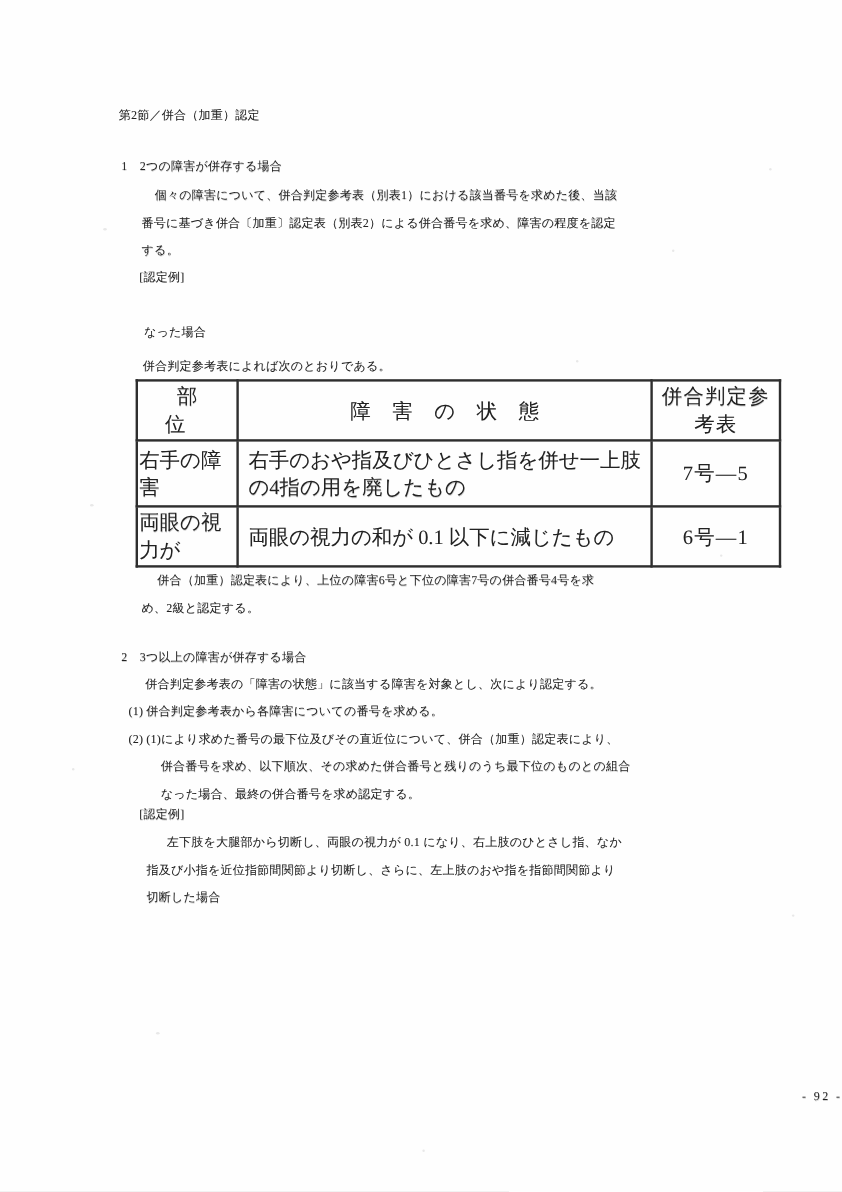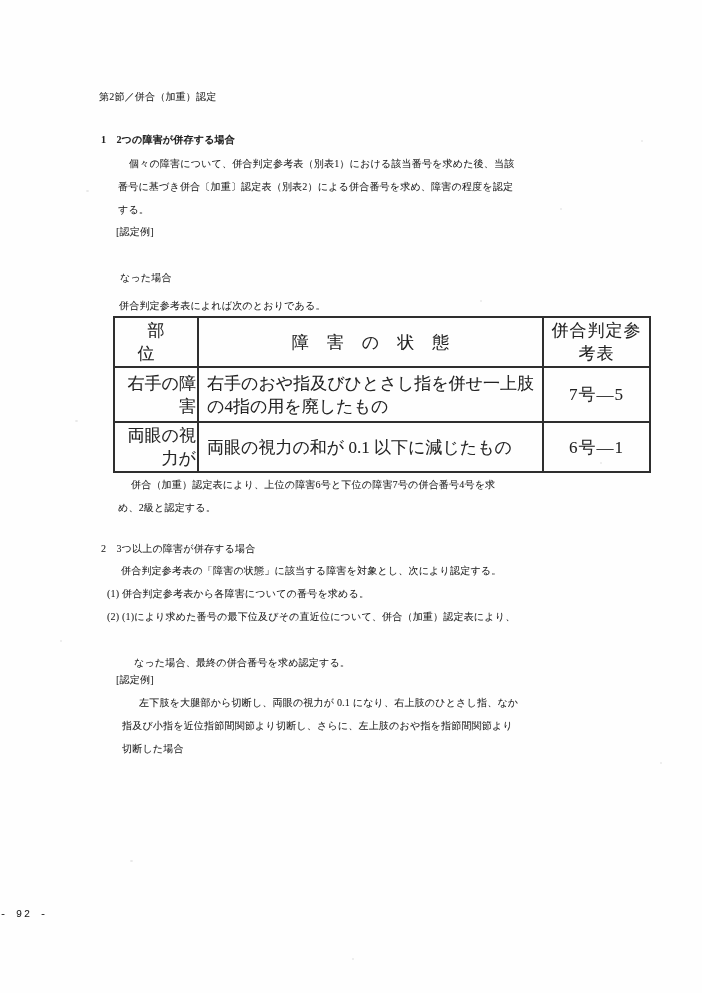--- a/index.html
+++ b/index.html
@@ -15,41 +15,41 @@
   .line {
     position:absolute;
     white-space:nowrap;
     font-size:10px;
     line-height:18px;
     letter-spacing:0.2px;
     text-shadow:0.3px 0.3px 0 rgba(0,0,0,0.18);
   }
   
   .l-title   { left:99px;  top:88px;  }
-  .l-h1      { left:101px; top:131px;font-weight:bold; }
+  .l-h1      { left:101px; top:131px; }
   .l-p1a     { left:129px; top:155px; }
   .l-p1b     { left:118px; top:178px; }
   .l-p1c     { left:118px; top:201px; }
   .l-exlbl1  { left:116px; top:223px; }
   .l-ex1a    { left:135px; top:246px; }
   .l-ex1b    { left:120px; top:269px; }
   .l-ex1c    { left:119px; top:285px;margin-top:12px; }
   .l-con1    { left:131px; top:476px; }
   .l-con2    { left:118px; top:499px; }
   .l-h2      { left:101px; top:540px;text-align:center; }
   .l-s2i     { left:121px; top:562px; }
   .l-it1     { left:107px; top:585px; }
   .l-it2a    { left:107px; top:608px; }
   .l-it2b    { left:134px; top:631px; }
   .l-it2c    { left:134px; top:654px; }
   .l-exlbl2  { left:116px; top:671px; }
   .l-ex2a    { left:139px; top:694px; }
   .l-ex2b    { left:122px; top:717px; }
   .l-ex2c    { left:122px; top:740px; }
-  .l-pageno  { left:0; top:906px; width:702px; text-align:left; white-space:normal; letter-spacing:2px;font-family:Liberation Mono, monospace; }
+  .l-pageno  { left:0; top:906px; width:702px; text-align:right; white-space:normal; letter-spacing:2px; }
 
   
   .doc-table {
     position:absolute; left:113px; top:316px;
     border-collapse:collapse;
     table-layout:fixed;
     font-size:17px;
     color:#222;
     text-shadow:0.3px 0.3px 0 rgba(0,0,0,0.18);
   }
@@ -57,21 +57,21 @@
     border:2px solid #2e2e2e;
     vertical-align:middle;
     background:transparent;
   }
   .col-part  { width:84px;  }
   .col-state { width:345px; }
   .col-ref   { width:107px; }
   .row-head td { height:37px; }
   .row-1 td    { height:47px; }
   .row-2 td    { height:38px; }
-  .cell-center { text-align:right; }
+  .cell-center { text-align:left; }
   .hdr-part  { text-align:center; letter-spacing:20px; text-indent:20px; }
   .hdr-state { text-align:center; letter-spacing:18px; text-indent:18px; }
   .hdr-ref   { text-align:center; letter-spacing:1px; }
   .cell-state {
     padding:3px 8px;
     line-height:23px;
     white-space:normal;
     text-align:left;
   }
   .cell-ref { text-align:center; letter-spacing:1px; }
@@ -129,20 +129,21 @@
     </tbody>
   </table>
 
   <div class="line l-con1">併合（加重）認定表により、上位の障害6号と下位の障害7号の併合番号4号を求</div>
   <div class="line l-con2">め、2級と認定する。</div>
 
   <div class="line l-h2">2　3つ以上の障害が併存する場合</div>
   <div class="line l-s2i">併合判定参考表の「障害の状態」に該当する障害を対象とし、次により認定する。</div>
   <div class="line l-it1">(1) 併合判定参考表から各障害についての番号を求める。</div>
   <div class="line l-it2a">(2) (1)により求めた番号の最下位及びその直近位について、併合（加重）認定表により、</div>
+  <div class="line l-it2b">併合番号を求め、以下順次、その求めた併合番号と残りのうち最下位のものとの組合</div>
   <div class="line l-it2c">なった場合、最終の併合番号を求め認定する。</div>
   <div class="line l-exlbl2">[認定例]</div>
   <div class="line l-ex2a">左下肢を大腿部から切断し、両眼の視力が 0.1 になり、右上肢のひとさし指、なか</div>
   <div class="line l-ex2b">指及び小指を近位指節間関節より切断し、さらに、左上肢のおや指を指節間関節より</div>
   <div class="line l-ex2c">切断した場合</div>
 
   <div class="line l-pageno">- 92 -</div>
 
   <div class="speck sp1"></div>
   <div class="speck sp2"></div>

